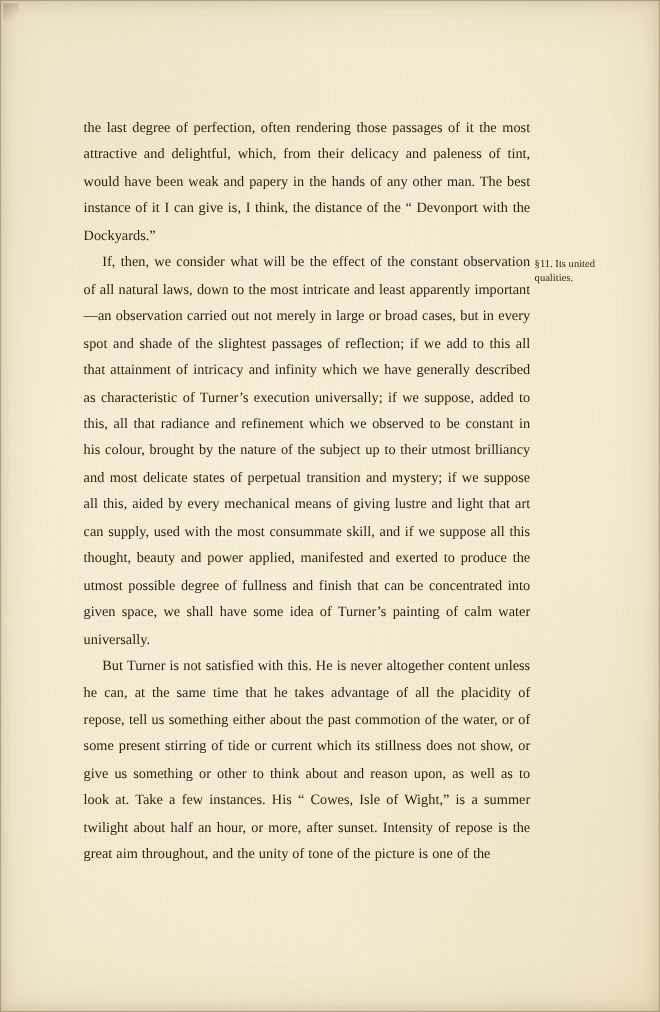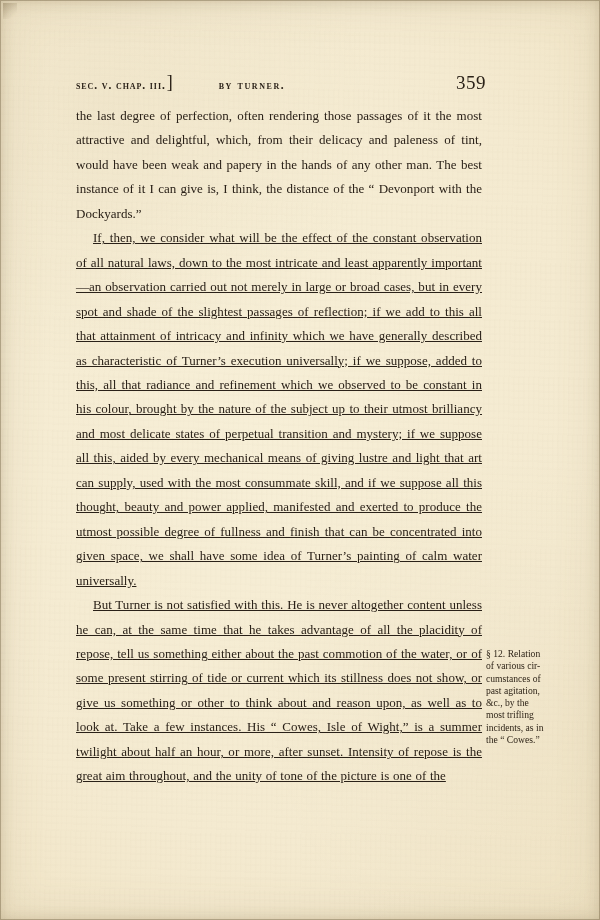--- a/index.html
+++ b/index.html
@@ -103,21 +103,21 @@
     text-align: justify;
     text-align-last: left;
     font-size: 13px;
     line-height: 24.45px;
     letter-spacing: 0.02px;
     word-spacing: 0.4px;
     text-indent: 0;
     color: #2a2118;
   }
   p.para.indent { text-indent: 17px; }
-  p.para + p.para { margin-top: 0; text-decoration: underline; }
+  p.para + p.para { margin-top: 0; }
 
   
   .margin-note {
     position: absolute;
     left: 486px;
     width: 104px;
     font-size: 9.6px;
     line-height: 12.3px;
     text-align: left;
     color: #2e2418;
@@ -128,39 +128,27 @@
   .margin-note .nline { display: block; white-space: pre; }
 </style>
 </head>
 <body>
 
 <div class="page">
 
   <div class="paper-grain"></div>
   <div class="corner-mark"></div>
 
-  <div class="running-head">
-    <span class="rh-sec">SEC. V. CHAP. III.</span>
-    <span class="rh-bracket">]</span>
-    <span class="rh-title">BY TURNER.</span>
-    <span class="rh-folio">359</span>
-  </div>
 
   <div class="body-col">
     <p class="para">the last degree of perfection, often rendering those passages of it the most attractive and delightful, which, from their delicacy and paleness of tint, would have been weak and papery in the hands of any other man. The best instance of it I can give is, I think, the distance of the “ Devonport with the Dockyards.”</p>
     <p class="para indent">If, then, we consider what will be the effect of the constant observation of all natural laws, down to the most intricate and least apparently important—an observation carried out not merely in large or broad cases, but in every spot and shade of the slightest passages of reflection; if we add to this all that attainment of intricacy and infinity which we have generally described as characteristic of Turner’s execution universally; if we suppose, added to this, all that radiance and refinement which we observed to be constant in his colour, brought by the nature of the subject up to their utmost brilliancy and most delicate states of perpetual transition and mystery; if we suppose all this, aided by every mechanical means of giving lustre and light that art can supply, used with the most consummate skill, and if we suppose all this thought, beauty and power applied, manifested and exerted to produce the utmost possible degree of fullness and finish that can be concentrated into given space, we shall have some idea of Turner’s painting of calm water universally.</p>
     <p class="para indent">But Turner is not satisfied with this. He is never altogether content unless he can, at the same time that he takes advantage of all the placidity of repose, tell us something either about the past commotion of the water, or of some present stirring of tide or current which its stillness does not show, or give us something or other to think about and reason upon, as well as to look at. Take a few instances. His “ Cowes, Isle of Wight,” is a summer twilight about half an hour, or more, after sunset. Intensity of repose is the great aim throughout, and the unity of tone of the picture is one of the</p>
   </div>
 
+  <div class="margin-note" id="note-11">
+    <span class="nline">§11. Its united</span>
+    <span class="nline">qualities.</span>
+  </div>
 
-  <div class="margin-note" id="note-12">
-    <span class="nline">§ 12. Relation</span>
-    <span class="nline">of various cir-</span>
-    <span class="nline">cumstances of</span>
-    <span class="nline">past agitation,</span>
-    <span class="nline">&amp;c., by the</span>
-    <span class="nline">most trifling</span>
-    <span class="nline">incidents, as in</span>
-    <span class="nline">the “ Cowes.”</span>
-  </div>
 
   <div class="page-edge"></div>
 </div>
 
 </body></html>

